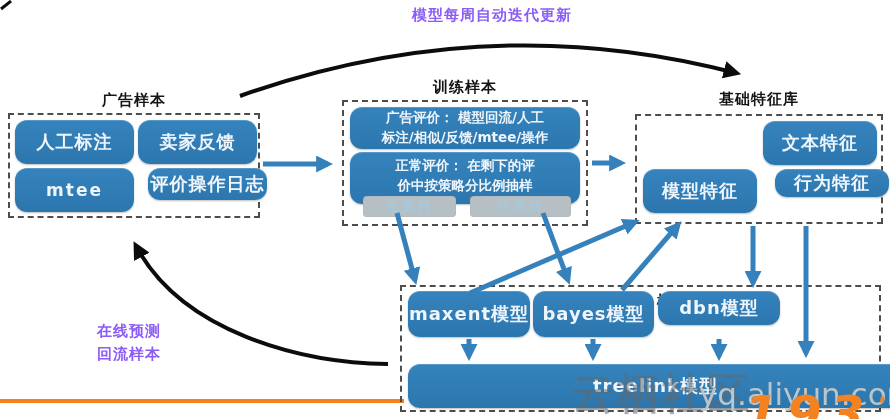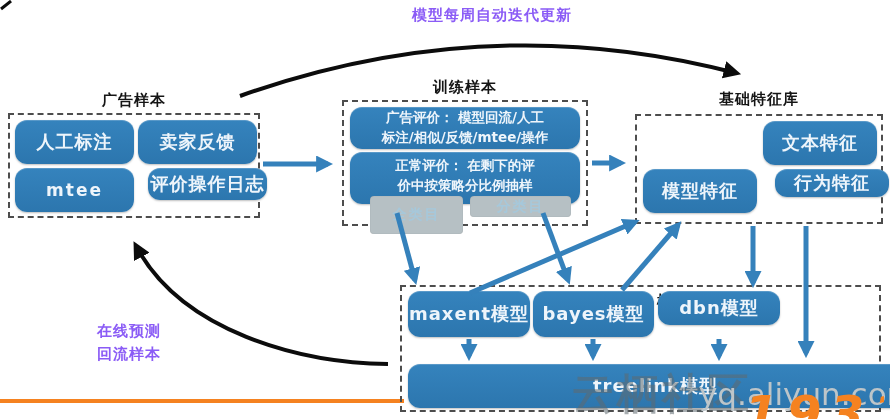--- a/index.html
+++ b/index.html
@@ -82,21 +82,21 @@
   <div class="bluebox smalltext" style="left:350px; top:107px; width:230px; height:42px; flex-direction:column;">
     <div>广告评价： 模型回流/人工</div>
     <div>标注/相似/反馈/mtee/操作</div>
   </div>
   <div class="bluebox smalltext" style="left:350px; top:152px; width:230px; height:52px; align-items:flex-start; padding-top:4px;">
     <div style="width:100%;">
       <div>正常评价： 在剩下的评</div>
       <div>价中按策略分比例抽样</div>
     </div>
   </div>
-  <div class="graybtn" style="left:363px; top:196px; width:93px; height:38px;margin-left:7px;">全类目</div>
+  <div class="graybtn" style="left:363px; top:196px; width:93px; height:21px;">全类目</div>
   <div class="graybtn" style="left:470px; top:196px; width:101px; height:21px;">分类目</div>
 
   <div class="title" style="left:635px; top:90px; width:248px;">基础特征库</div>
   <div class="dashed" style="left:635px; top:114px; width:248px; height:110px;"></div>
   <div class="bluebox" style="left:763px; top:121px; width:114px; height:44px;">文本特征</div>
   <div class="bluebox" style="left:643px; top:169px; width:114px; height:44px;">模型特征</div>
   <div class="bluebox" style="left:763px; top:169px; width:114px; height:28px;margin-left:12px;">行为特征</div>
 
   <div class="title" style="left:657px; top:263px;margin-top:29px;">模型训练</div>
   <div class="dashed" style="left:400px; top:285px; width:481px; height:127px;"></div>

